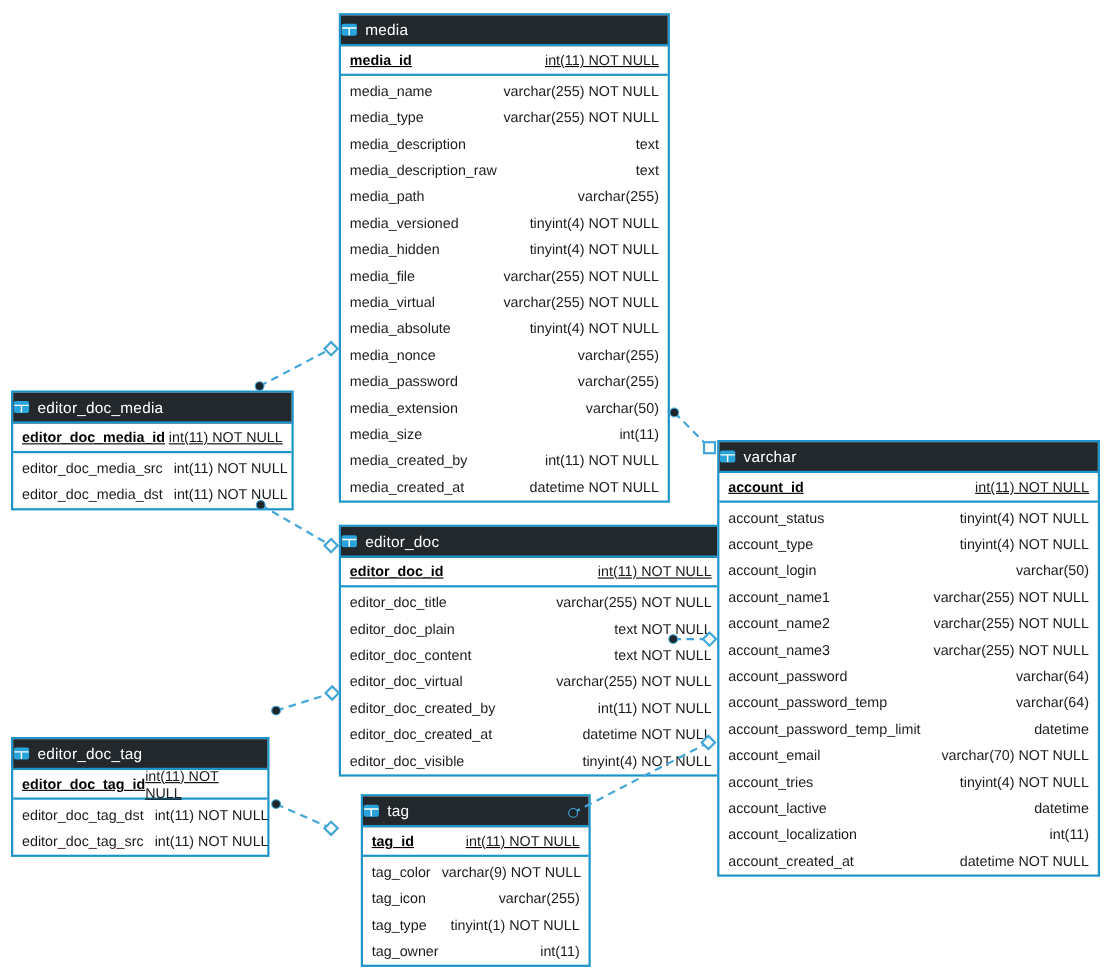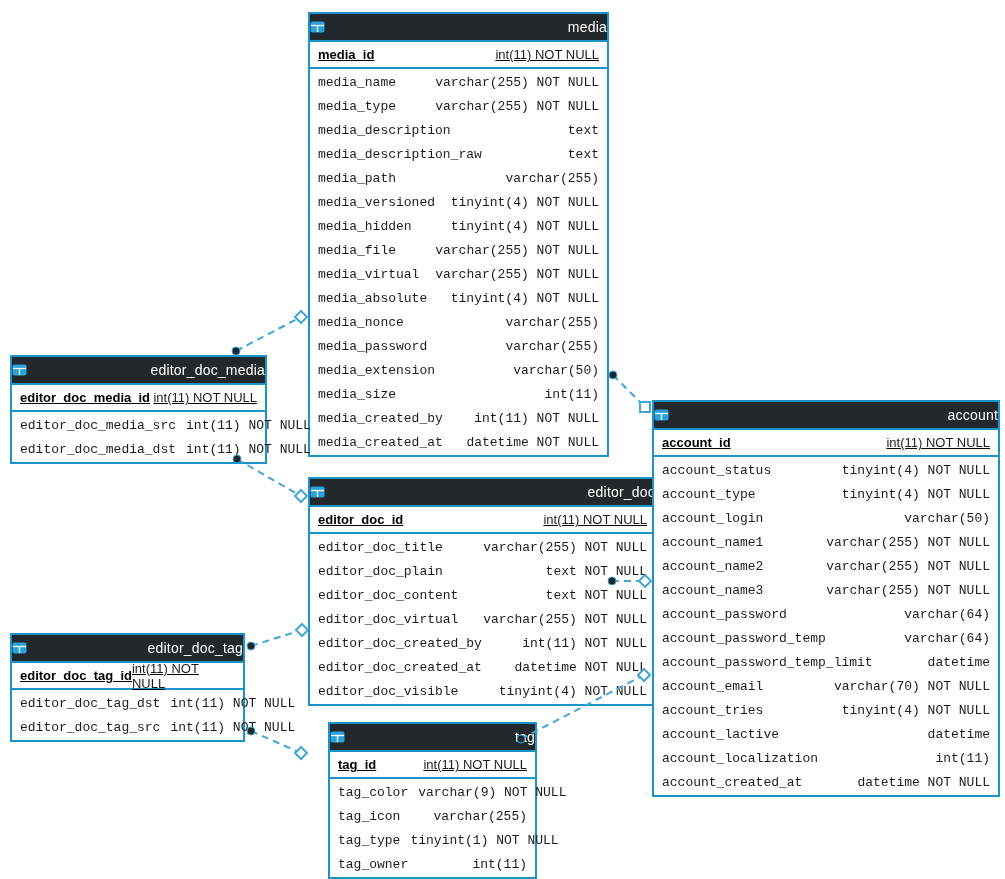--- a/index.html
+++ b/index.html
@@ -1,27 +1,27 @@
 <!DOCTYPE html>
 <html><head>
 <meta charset="utf-8">
 <style>
   html,body{margin:0;padding:0;background:#fff;}
   body{font-family:"Liberation Sans","DejaVu Sans",sans-serif;}
   .canvas{position:relative;width:1005px;height:879px;background:#ffffff;overflow:hidden;}
   .wires{position:absolute;left:0;top:0;z-index:5;pointer-events:none;}
   .tbl{position:absolute;border:2px solid #1b94c9;background:#fff;box-sizing:border-box;z-index:2;}
-  .thead{background:#22282c;color:#fff;height:26px;display:flex;align-items:center;justify-content:space-between;gap:7px;font-size:14px;border-bottom:2px solid #1b94c9;cursor:move;}
+  .thead{background:#22282c;color:#fff;height:26px;display:flex;align-items:center;justify-content:flex-start;gap:7px;font-size:14px;border-bottom:2px solid #1b94c9;cursor:move;}
   .thead .ttl{letter-spacing:0.2px;}
   .ticon{display:inline-flex;align-items:center;}
   .pkrow{display:flex;justify-content:space-between;align-items:center;height:27px;border-bottom:2px solid #1b94c9;padding:0 8px;font-size:13px;box-sizing:border-box;text-decoration:underline;}
   .pkrow .cname{font-weight:bold;color:#000;}
   .pkrow .ctype{color:#1c1c1c;}
   .rows{padding:1px 0;}
-  .row{display:flex;justify-content:space-between;align-items:center;height:22px;padding:12px 8px;font-size:13px;color:#1c1c1c;box-sizing:border-box;font-family:Liberation Mono, monospace;}
+  .row{display:flex;justify-content:space-between;align-items:center;height:22px;padding:12px 8px;font-size:13px;color:#1c1c1c;box-sizing:border-box;}
   .row .cname{white-space:nowrap;margin-right:10px;}
   .row .ctype{white-space:nowrap;}
 </style>
 </head>
 <body>
 
 <div class="canvas">
 
   <svg class="wires" id="wires" width="1005" height="879" viewBox="0 0 1005 879">
       <g>
@@ -211,21 +211,21 @@
           <span class="cname">editor_doc_created_at</span>
           <span class="ctype">datetime NOT NULL</span>
         </div>
         <div class="row">
           <span class="cname">editor_doc_visible</span>
           <span class="ctype">tinyint(4) NOT NULL</span>
         </div>
       </div>
   </div>
 
-  <div class="tbl" style="left:10px;top:633px;width:235px;">
+  <div class="tbl" style="left:10px;top:670px;width:235px;">
     <div class="thead">
       <span class="ticon">
         <svg width="15" height="12" viewBox="0 0 15 12">
             <rect x="0.5" y="0.5" width="14" height="11" rx="2" fill="#29a3dc"></rect>
             <line x1="1" y1="4.5" x2="14" y2="4.5" stroke="#fff" stroke-width="1.3"></line>
             <line x1="7.5" y1="4.7" x2="7.5" y2="11" stroke="#fff" stroke-width="1.3"></line>
           </svg>
       </span>
       <span class="ttl">editor_doc_tag</span>
     </div>
@@ -282,21 +282,21 @@
 
   <div class="tbl" style="left:652px;top:400px;width:348px;">
     <div class="thead">
       <span class="ticon">
         <svg width="15" height="12" viewBox="0 0 15 12">
             <rect x="0.5" y="0.5" width="14" height="11" rx="2" fill="#29a3dc"></rect>
             <line x1="1" y1="4.5" x2="14" y2="4.5" stroke="#fff" stroke-width="1.3"></line>
             <line x1="7.5" y1="4.7" x2="7.5" y2="11" stroke="#fff" stroke-width="1.3"></line>
           </svg>
       </span>
-      <span class="ttl">account</span>
+      <span class="ttl">varchar</span>
     </div>
     <div class="pkrow">
       <span class="cname">account_id</span>
       <span class="ctype">int(11) NOT NULL</span>
     </div>
     <div class="rows">
         <div class="row">
           <span class="cname">account_status</span>
           <span class="ctype">tinyint(4) NOT NULL</span>
         </div>

